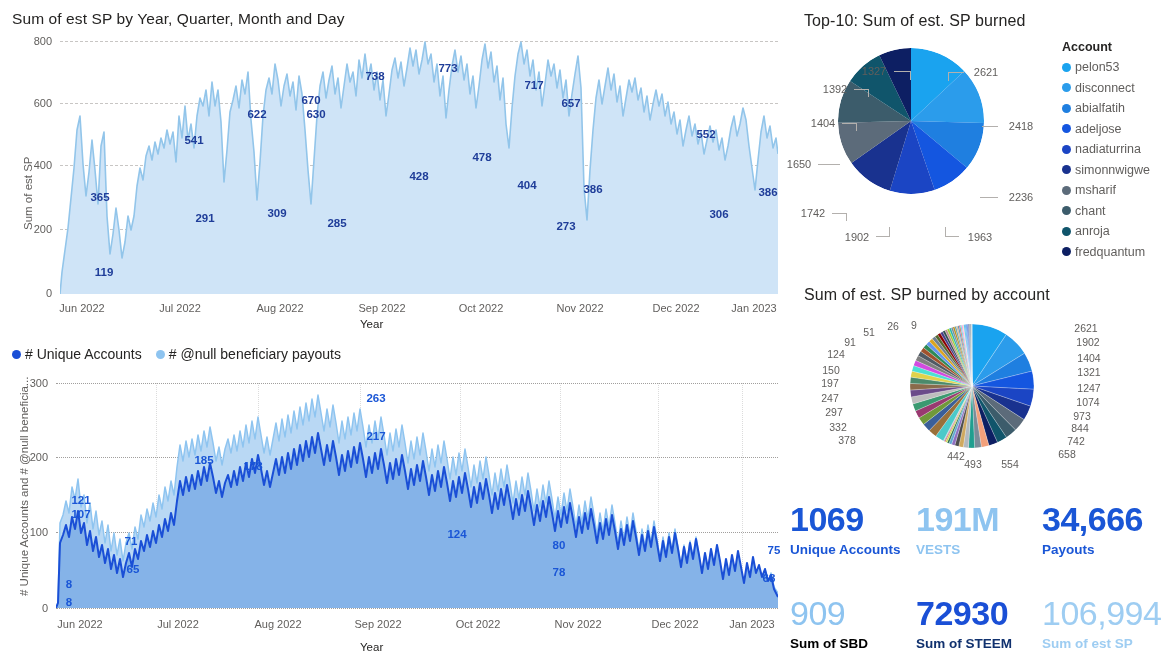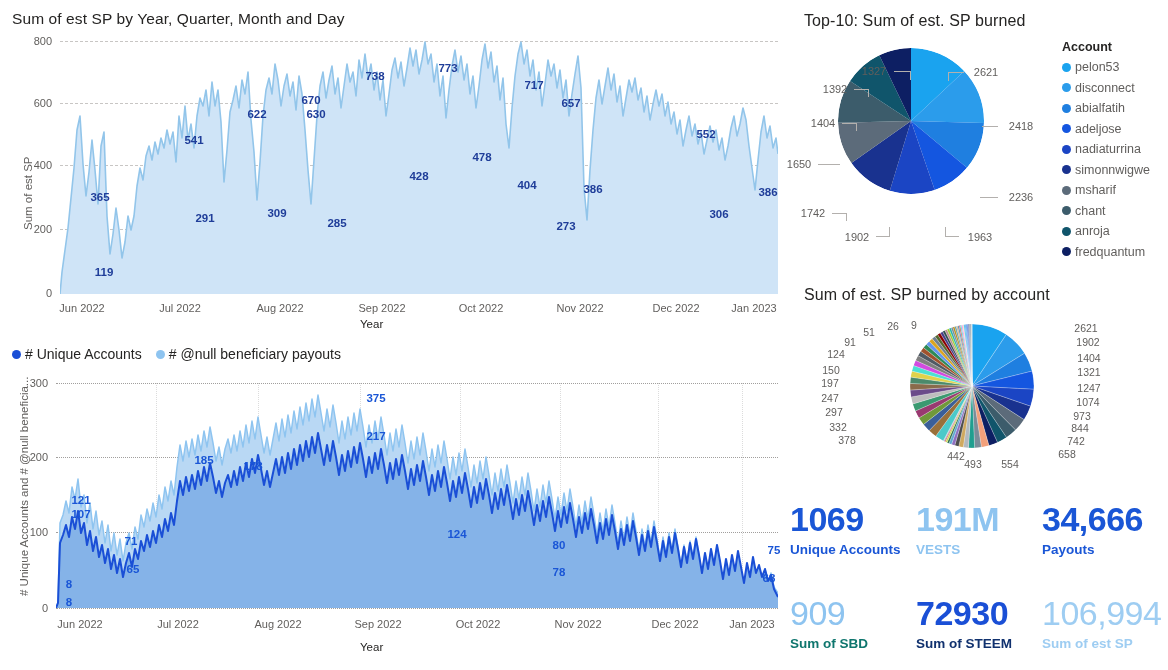--- a/index.html
+++ b/index.html
@@ -205,21 +205,21 @@
 
     <div class="dlabel b1" style="left:69px;top:264px;">8</div>
     <div class="dlabel b1" style="left:69px;top:246px;">8</div>
     <div class="dlabel b1" style="left:81px;top:162px;">121</div>
     <div class="dlabel b1" style="left:81px;top:176px;">107</div>
     <div class="dlabel b1" style="left:131px;top:203px;">71</div>
     <div class="dlabel b1" style="left:133px;top:231px;">65</div>
     <div class="dlabel b1" style="left:204px;top:122px;">185</div>
     <div class="dlabel b1" style="left:253px;top:128px;">178</div>
 
-    <div class="dlabel b1" style="left:376px;top:60px;">375</div>
+    <div class="dlabel b1" style="left:376px;top:60px;">263</div>
     <div class="dlabel b1" style="left:376px;top:98px;">217</div>
     <div class="dlabel b1" style="left:457px;top:196px;">124</div>
     <div class="dlabel b1" style="left:559px;top:207px;">80</div>
     <div class="dlabel b1" style="left:559px;top:234px;">78</div>
     <div class="dlabel b1" style="left:774px;top:212px;">75</div>
     <div class="dlabel b1" style="left:769px;top:240px;">68</div>
 
     <div class="xtick" style="left:80px;top:280px;">Jun 2022</div>
     <div class="xtick" style="left:178px;top:280px;">Jul 2022</div>
     <div class="xtick" style="left:278px;top:280px;">Aug 2022</div>
@@ -449,21 +449,21 @@
       <div class="kpi">
         <div class="kpi-value" style="color:#8ec4f0;">191M</div>
         <div class="kpi-label" style="color:#8ec4f0;">VESTS</div>
       </div>
       <div class="kpi">
         <div class="kpi-value" style="color:#1a56d6;">34,666</div>
         <div class="kpi-label" style="color:#1a56d6;">Payouts</div>
       </div>
       <div class="kpi">
         <div class="kpi-value" style="color:#8ec4f0;font-weight:400;">909</div>
-        <div class="kpi-label" style="color:#0f766e;">Sum of SBD</div>
+        <div class="kpi-label" style="color:#000000;">Sum of SBD</div>
       </div>
       <div class="kpi">
         <div class="kpi-value" style="color:#1a4fd6;">72930</div>
         <div class="kpi-label" style="color:#10316e;">Sum of STEEM</div>
       </div>
       <div class="kpi">
         <div class="kpi-value" style="color:#9ecdf2;font-weight:400;">106,994</div>
         <div class="kpi-label" style="color:#9ecdf2;">Sum of est SP</div>
       </div>
     </div>

